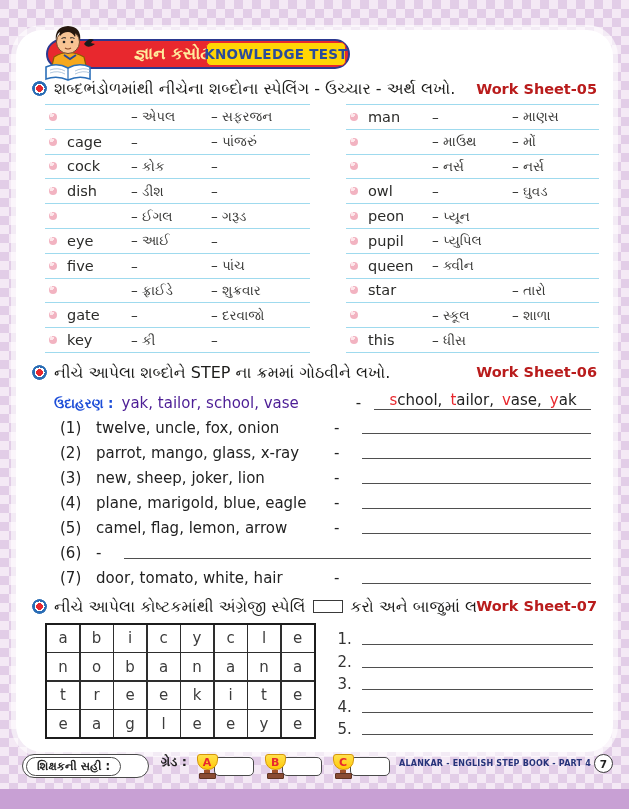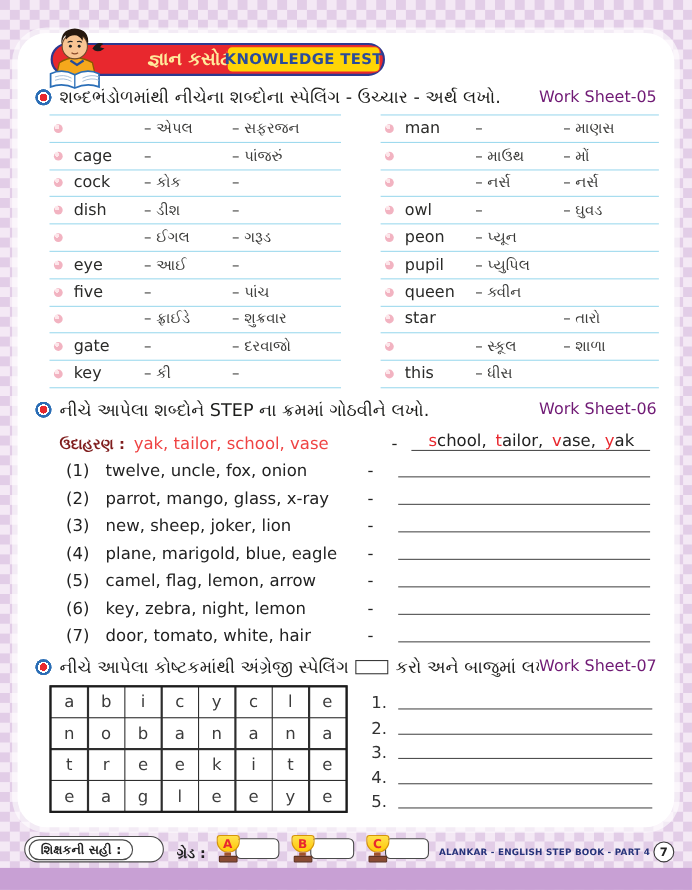--- a/index.html
+++ b/index.html
@@ -24,57 +24,57 @@
   .banner-gu { position:absolute; left:88px; top:5px; font-size:16.5px; font-weight:bold; color:#ffeb9c; z-index:1; white-space:nowrap; }
   .banner-en-box { position:absolute; right:4px; top:3px; width:140px; height:24px; background:#ffd505; border:1px solid #e8282e; border-radius:5px; display:flex; align-items:center; justify-content:center; z-index:1; }
   .banner-en { font-size:13.5px; font-weight:800; color:#2a4b9b; letter-spacing:.3px; white-space:nowrap; }
   .kid { position:absolute; left:-8px; top:-16px; z-index:2; }
   
   .sec-head { display:flex; align-items:center; margin-top:10px; padding:0 2px; }
   .bullet { width:15px; height:15px; border-radius:50%; flex:0 0 15px;
     background:radial-gradient(circle,#e8282e 0 3.5px,#fff 3.5px 5px,#2a6db5 5px 7.5px,transparent 7.5px);
     margin-right:7px; }
   .sec-title { font-size:16px; font-weight:normal; color:#1d1d1b; white-space:nowrap; overflow:hidden; }
-  .sheet-label { margin-left:auto; font-size:14.5px; font-weight:normal; color:#701a75; flex-shrink:0; }
+  .sheet-label { margin-left:auto; font-size:14.5px; font-weight:bold; color:#b91c1c; flex-shrink:0; }
   .inline-box { width:30px; height:13px; border:1.5px solid #3a3a3a; background:#fff; margin:0 7px; flex-shrink:0; }
   
   .cols { display:flex; margin-top:6px; padding-left:15px; }
   .wcol { width:265px; border-top:1.5px solid #9fdaee; }
   .wcol + .wcol { margin-left:36px; width:257px; flex:1; }
   .wrow { display:flex; align-items:center; height:24.8px; border-bottom:1.5px solid #9fdaee; font-size:13.5px; color:#3a3a38; }
   .pdot { width:8px; height:8px; border-radius:50%;
     background:radial-gradient(circle at 35% 30%, #fde6ea 0 2px, #f2b3c1 2px 4px);
     flex:0 0 8px; margin:0 10px 0 4px; }
   .wword { width:64px; font-size:14.5px; color:#2b2b29; }
   .wpron { width:80px; white-space:nowrap; }
   .wmean { flex:1; white-space:nowrap; }
   
   .ex-row { display:flex; align-items:flex-end; margin:5px 0 0 24px; height:25px; font-size:15px; }
-  .ex-label { color:#7f1d1d; font-weight:bold; font-size:13.5px; margin-right:8px; white-space:nowrap; }
-  .ex-words { color:#ef4444; width:222px; white-space:nowrap; }
+  .ex-label { color:#1d4ed8; font-weight:bold; font-size:13.5px; margin-right:8px; white-space:nowrap; }
+  .ex-words { color:#4c1d95; width:222px; white-space:nowrap; }
   .ex-dash { width:30px; text-align:center; }
   .ex-ans { flex:1; border-bottom:1.5px solid #4f4f4f; display:flex; gap:8px; padding-left:16px; margin:0 8px 2px 0; }
   .ans-word { color:#222; }
   .ans-word::first-letter { color:#e8282e; }
   .ws06-row { display:flex; align-items:flex-end; height:25px; margin-left:30px; font-size:15px; color:#222; }
   .inum { width:36px; }
   .iwords { width:238px; white-space:nowrap; }
   .idash { width:28px; }
   .iblank { flex:1; border-bottom:1.5px solid #4f4f4f; margin:0 8px 3px 0; }
   
   .ws07-body { display:flex; margin-top:7px; padding-left:15px; }
   .lgrid { display:grid; grid-template-columns:repeat(8,32px); grid-auto-rows:27px; gap:1.5px;
     background:#2e2e2e; border:2.5px solid #1c1c1c; align-self:flex-start; }
   .gcell { background:#fff; display:flex; align-items:center; justify-content:center; font-size:15px; color:#3c3c3c; }
   .ans-col { flex:1; margin-left:22px; padding-top:3px; }
   .ans-row { display:flex; align-items:flex-end; height:22.4px; font-size:15px; color:#333; }
   .ans-num { width:22px; }
   .ans-line { flex:1; border-bottom:1.5px solid #4f4f4f; margin:0 6px 3px 2px; }
   
-  .footer { position:absolute; left:22px; right:16px; bottom:25px; height:30px; display:flex; align-items:flex-end; }
+  .footer { position:absolute; left:22px; right:16px; bottom:25px; height:30px; display:flex; align-items:flex-start; }
   .sig-box { width:250px; height:24px; border:1.5px solid #4a4a4a; border-radius:13px; background:#fff;
     display:flex; align-items:center; padding-left:3px; }
   .sig-pill { border:1.2px solid #4a4a4a; border-radius:10px; padding:1px 10px 2px; font-size:11.5px; font-weight:bold;
     background:#fff; white-space:nowrap; color:#222; }
   .grade-label { margin-left:12px; font-size:13px; font-weight:bold; white-space:nowrap; color:#222; }
   .grades { display:flex; margin-left:8px; }
   .grade-item { display:flex; align-items:center; margin-right:9px; }
   .trophy { position:relative; z-index:1; width:24px; display:flex; flex-direction:column; align-items:center; }
   .cup { width:21px; height:16px; background:linear-gradient(#ffe14d,#ffc907); border:1px solid #d4950a;
     border-radius:3px 3px 10px 10px; display:flex; align-items:center; justify-content:center; }
@@ -320,21 +320,20 @@
 
       <div class="ws06-row">
         <span class="inum">(5)</span>
         <span class="iwords">camel, flag, lemon, arrow</span>
         <span class="idash">-</span>
         <span class="iblank"></span>
       </div>
 
       <div class="ws06-row">
         <span class="inum">(6)</span>
-        <span class="iwords">key, zebra, night, lemon</span>
         <span class="idash">-</span>
         <span class="iblank"></span>
       </div>
 
       <div class="ws06-row">
         <span class="inum">(7)</span>
         <span class="iwords">door, tomato, white, hair</span>
         <span class="idash">-</span>
         <span class="iblank"></span>
       </div>

